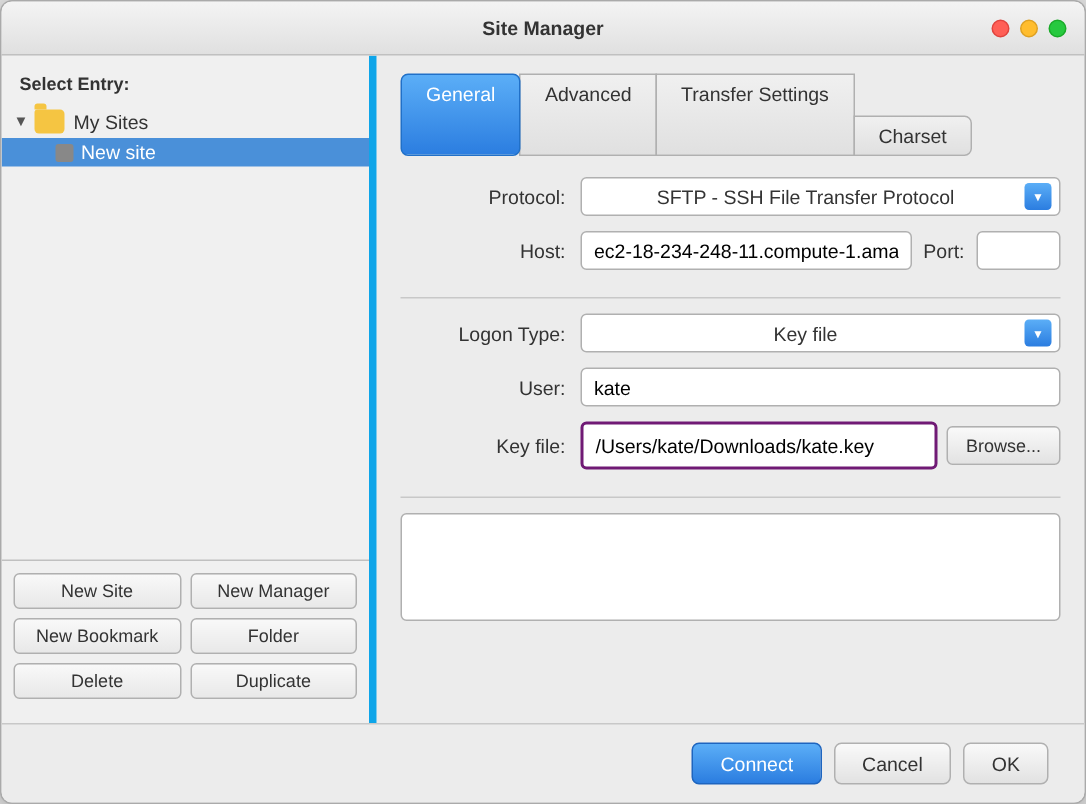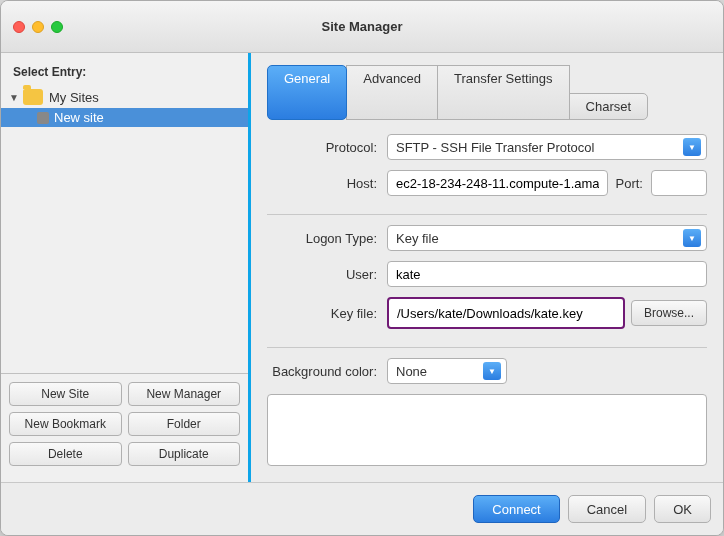--- a/index.html
+++ b/index.html
@@ -21,27 +21,28 @@
       background: #ececec;
       border-radius: 8px;
       box-shadow: 0 4px 24px rgba(0,0,0,0.4);
       display: flex;
       flex-direction: column;
       overflow: hidden;
       border: 1px solid #aaa;
     }
 
     .title-bar {
-      height: 52px;
+      height: 36px;
       background: linear-gradient(180deg, #f4f4f4 0%, #e0e0e0 100%);
       border-bottom: 1px solid #c0c0c0;
       display: flex;
       align-items: center;
       padding: 0 12px;
       position: relative;
+      justify-content: flex-end;
     }
 
     .traffic-lights {
       display: flex;
       gap: 7px;
       align-items: center;
     }
 
     .traffic-light {
       width: 12px;
@@ -65,21 +66,21 @@
 
     .content {
       display: flex;
       flex: 1;
       overflow: hidden;
     }
 
     .sidebar {
       width: 250px;
       background: #f0f0f0;
-      border-right: 3px solid #0ea5e9;
+      border-right: 5px solid #0ea5e9;
       display: flex;
       flex-direction: column;
       padding: 8px 0;
     }
 
     .sidebar-header {
       font-size: 12px;
       font-weight: 600;
       color: #333;
       padding: 4px 12px 8px 12px;
@@ -236,20 +237,21 @@
       height: 26px;
       border: 1px solid #b0b0b0;
       border-radius: 4px;
       padding: 2px 28px 2px 8px;
       font-size: 13px;
       background: #fff;
       appearance: none;
       outline: none;
       color: #333;
       cursor: pointer;
+      text-align: center;
     }
 
     .select-arrow {
       position: absolute;
       right: 6px;
       top: 50%;
       transform: translateY(-50%);
       width: 18px;
       height: 18px;
       background: linear-gradient(180deg, #5baef7 0%, #2b7de0 100%);
@@ -356,21 +358,21 @@
       font-size: 13px;
       background: #fff;
       resize: none;
       outline: none;
     }
 
     .bottom-bar {
       display: flex;
       justify-content: flex-end;
       align-items: center;
-      padding: 12px 12px;
+      padding: 12px 24px;
       gap: 8px;
       border-top: 1px solid #c8c8c8;
       background: #ececec;
     }
 
     .btn-main {
       height: 28px;
       padding: 4px 18px;
       border-radius: 5px;
       font-size: 13px;
@@ -506,35 +508,20 @@
         <div class="form-row">
           <span class="form-label">Key file:</span>
           <div class="keyfile-row">
             <input class="keyfile-input" type="text" value="/Users/kate/Downloads/kate.key" style="">
             <button class="btn-browse">Browse...</button>
           </div>
         </div>
 
         <div class="divider"></div>
 
-        <div class="form-row bg-color-row">
-          <span class="form-label">Background color:</span>
-          <div class="select-wrapper">
-            <select>
-              <option selected="">None</option>
-              <option>Red</option>
-              <option>Green</option>
-              <option>Blue</option>
-              <option>Yellow</option>
-              <option>Cyan</option>
-              <option>Magenta</option>
-            </select>
-            <div class="select-arrow"></div>
-          </div>
-        </div>
 
         <div class="comments-row">
           <textarea class="comments-textarea" style=""></textarea>
         </div>
       </div>
     </div>
   </div>
 
   <div class="bottom-bar">
     <button class="btn-main btn-connect">Connect</button>

